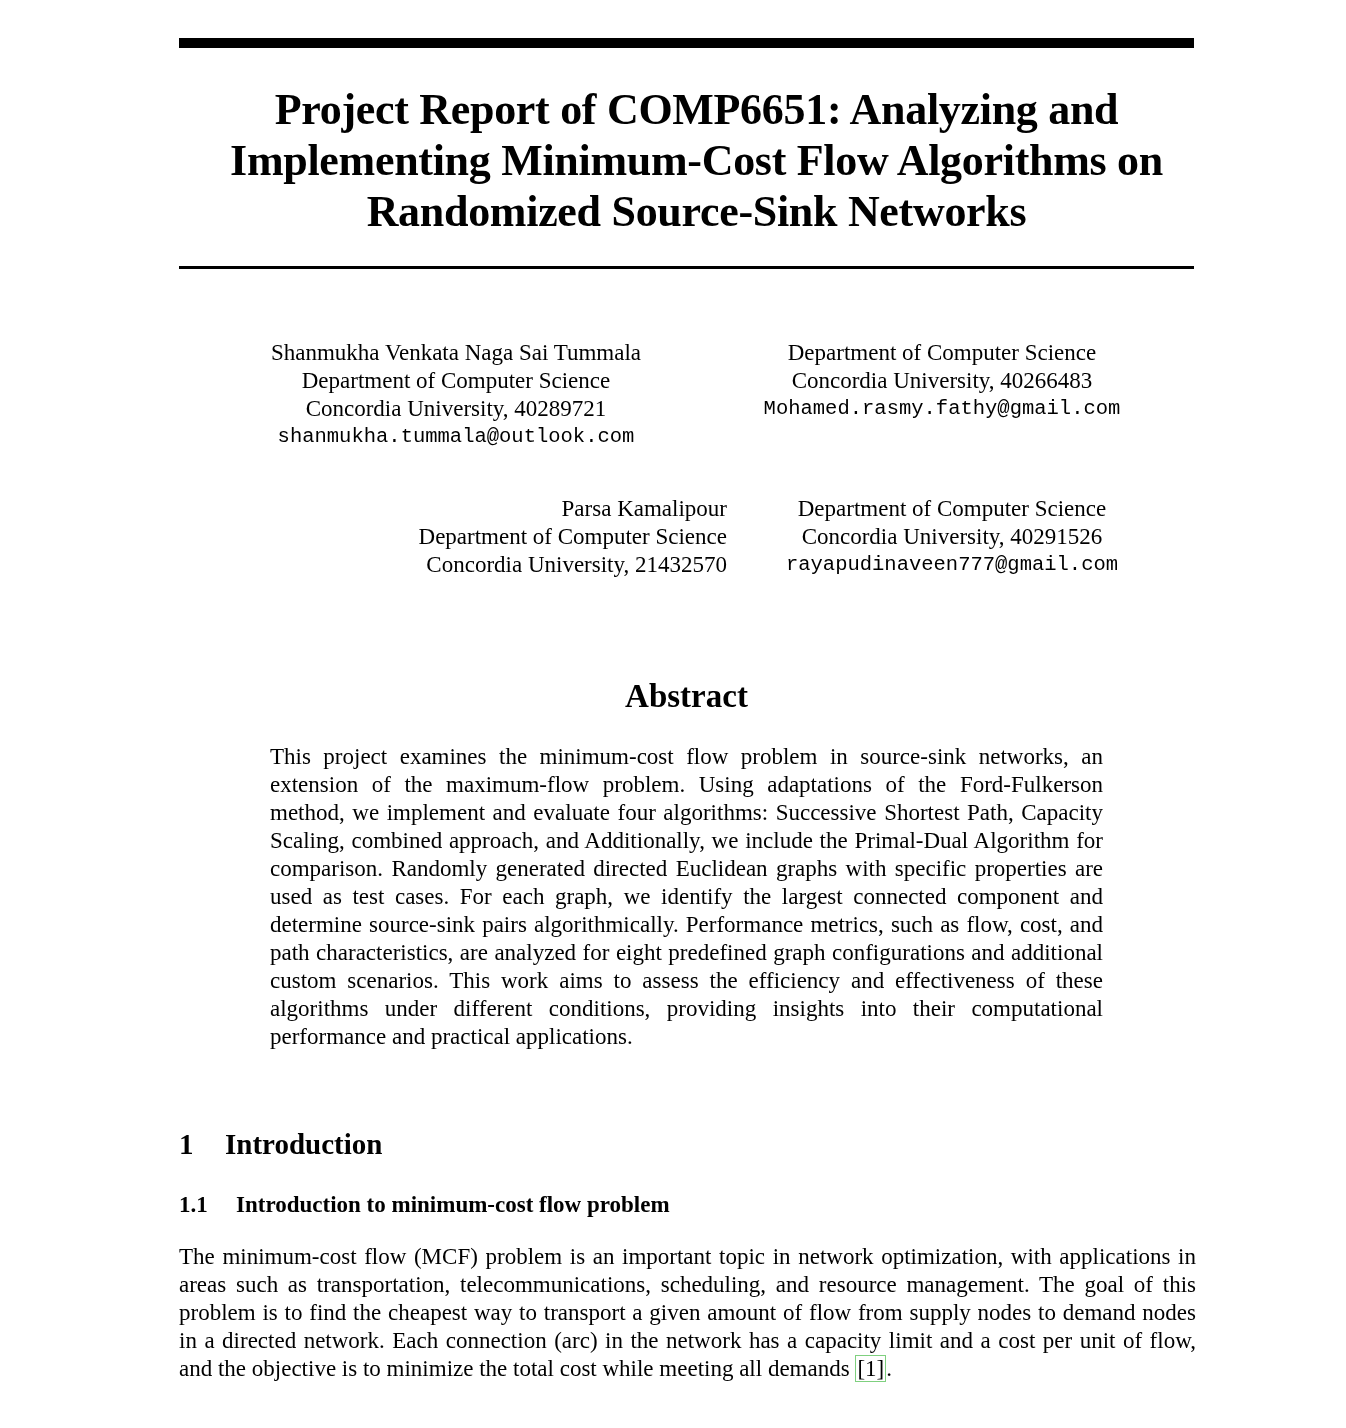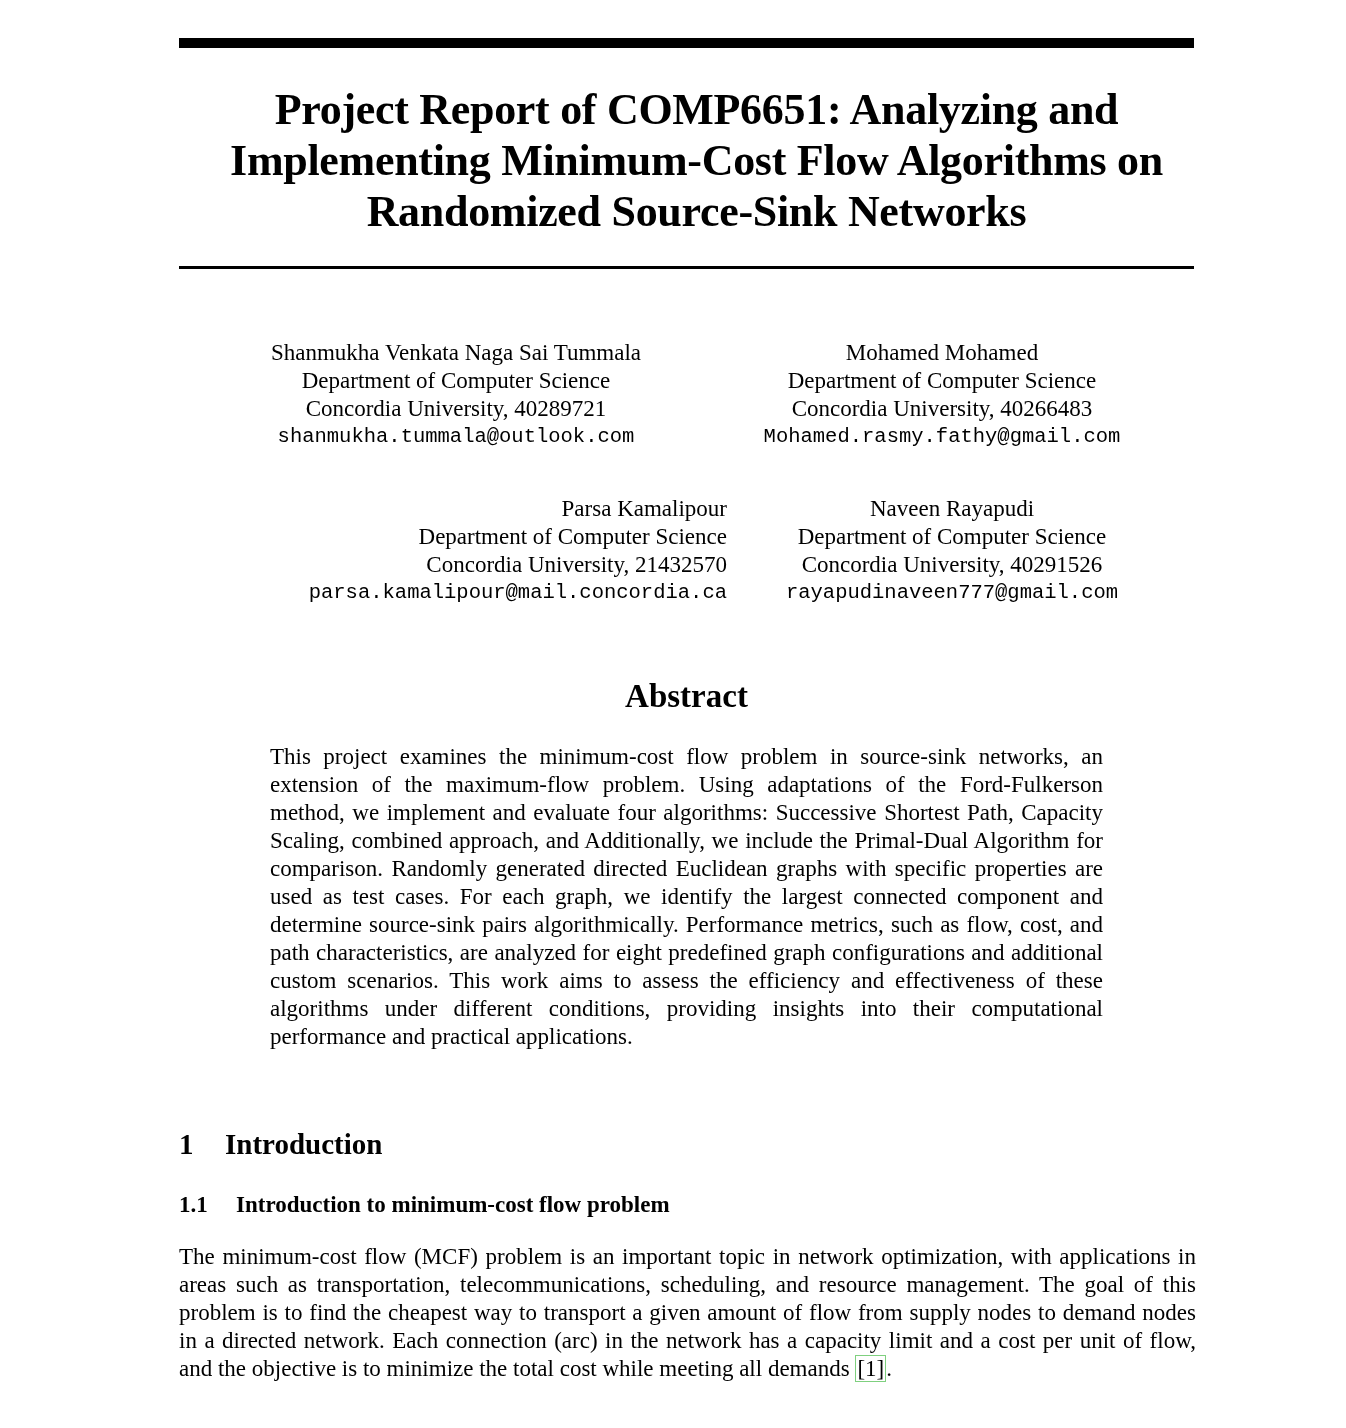--- a/index.html
+++ b/index.html
@@ -35,33 +35,30 @@
 <div class="title">Project Report of COMP6651: Analyzing and Implementing Minimum-Cost Flow Algorithms on Randomized Source-Sink Networks</div>
 <div class="rule-bottom"></div>
 
 <div class="author a1">
   <div class="name">Shanmukha Venkata Naga Sai Tummala</div>
   <div>Department of Computer Science</div>
   <div>Concordia University, 40289721</div>
   <div class="email">shanmukha.tummala@outlook.com</div>
 </div>
 <div class="author a2">
-  <div class="name">Mohamed Mohamed</div>
   <div>Department of Computer Science</div>
   <div>Concordia University, 40266483</div>
   <div class="email">Mohamed.rasmy.fathy@gmail.com</div>
 </div>
 <div class="author a3">
   <div class="name">Parsa Kamalipour</div>
   <div>Department of Computer Science</div>
   <div>Concordia University, 21432570</div>
-  <div class="email">parsa.kamalipour@mail.concordia.ca</div>
 </div>
 <div class="author a4">
-  <div class="name">Naveen Rayapudi</div>
   <div>Department of Computer Science</div>
   <div>Concordia University, 40291526</div>
   <div class="email">rayapudinaveen777@gmail.com</div>
 </div>
 
 <div class="abstract-title">Abstract</div>
 <div class="abstract-body">This project examines the minimum-cost flow problem in source-sink networks, an extension of the maximum-flow problem. Using adaptations of the Ford-Fulkerson method, we implement and evaluate four algorithms: Successive Shortest Path, Capacity Scaling, combined approach, and Additionally, we include the Primal-Dual Algorithm for comparison. Randomly generated directed Euclidean graphs with specific properties are used as test cases. For each graph, we identify the largest connected component and determine source-sink pairs algorithmically. Performance metrics, such as flow, cost, and path characteristics, are analyzed for eight predefined graph configurations and additional custom scenarios. This work aims to assess the efficiency and effectiveness of these algorithms under different conditions, providing insights into their computational performance and practical applications.</div>
 
 <div class="sec-h">
   <span class="num">1</span><span>Introduction</span>

